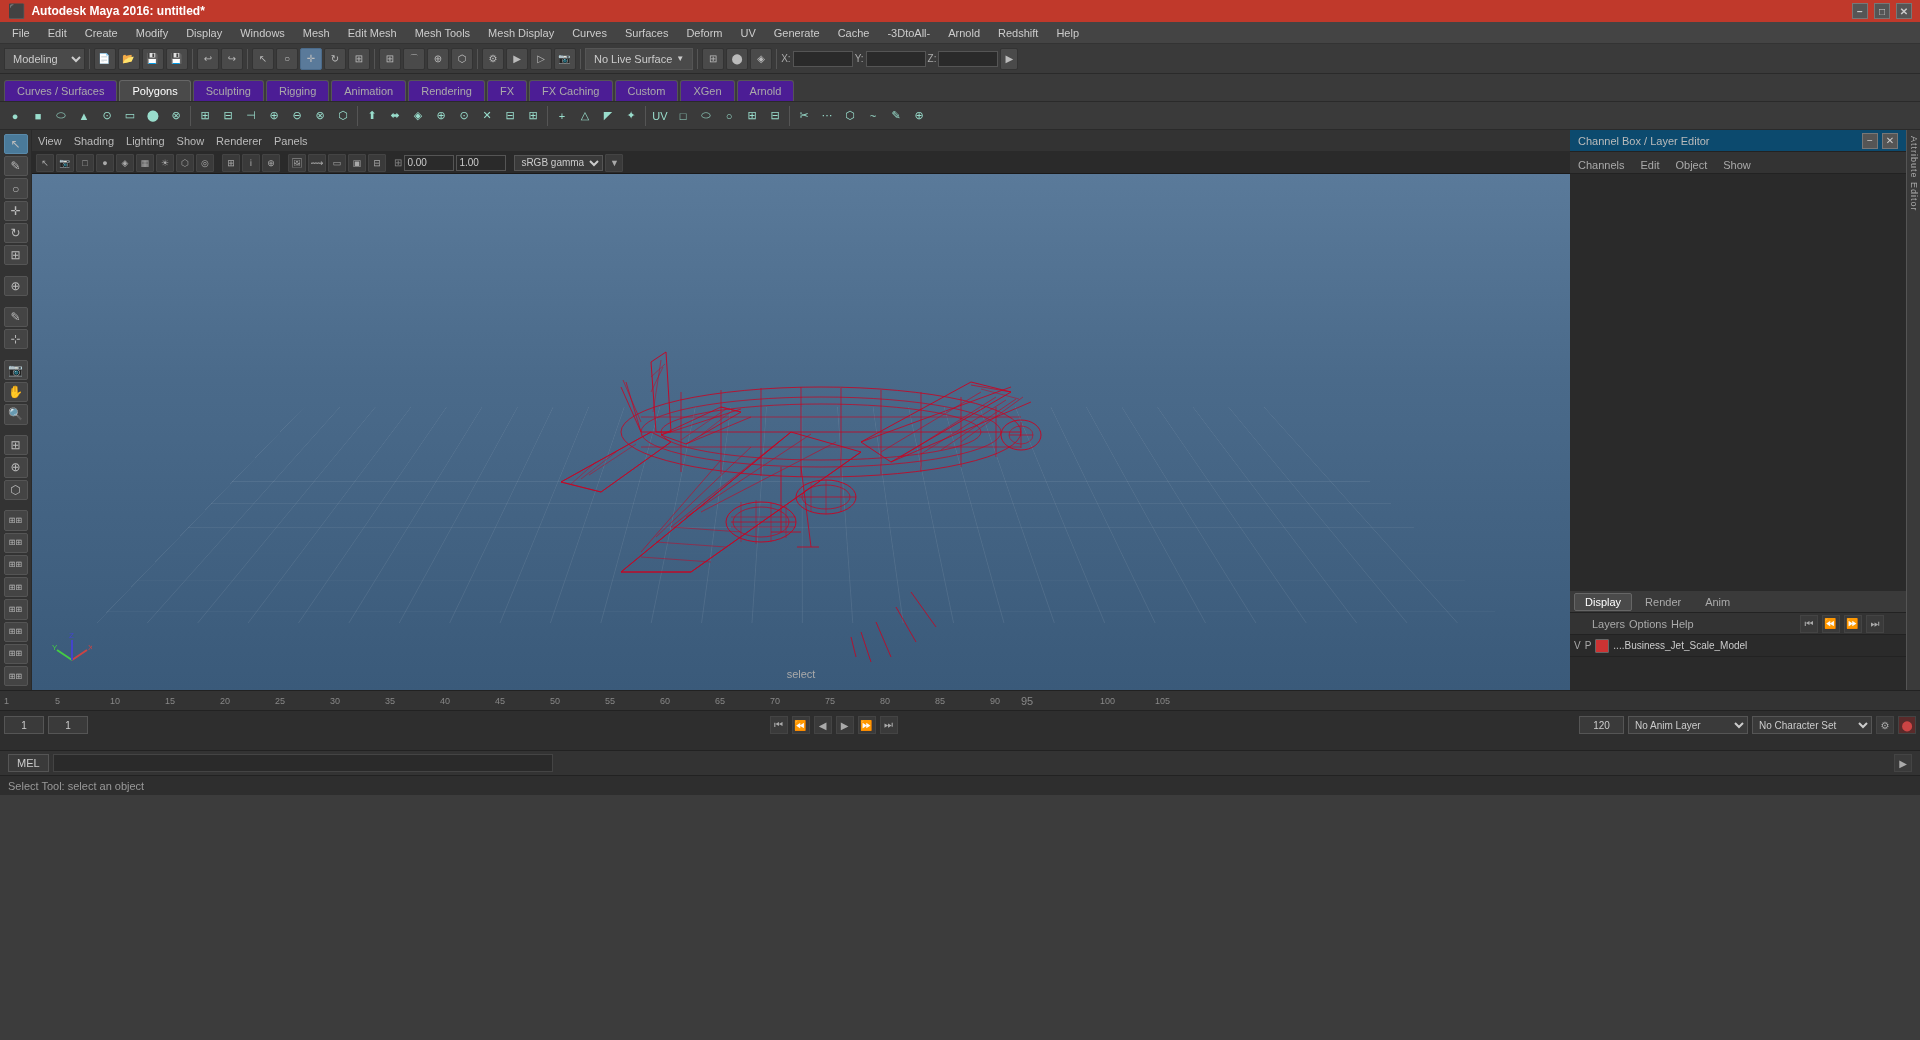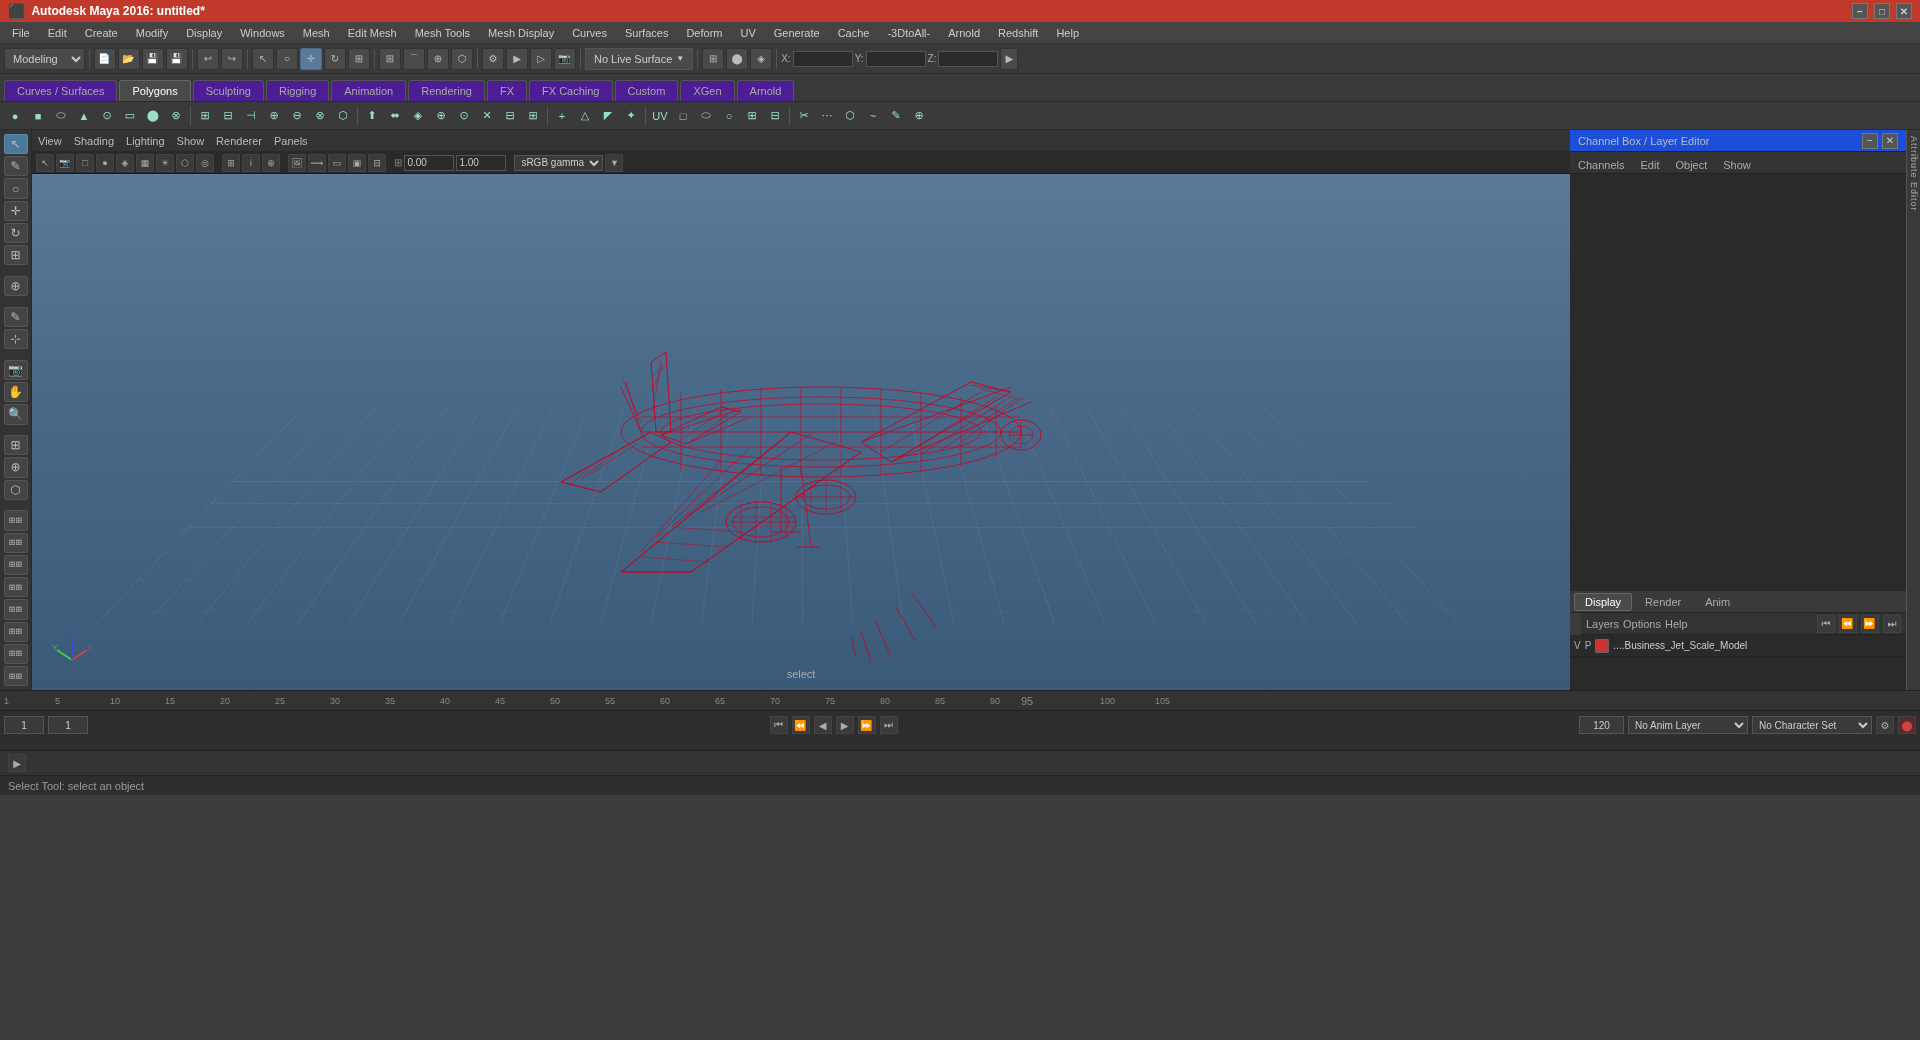--- a/index.html
+++ b/index.html
@@ -286,21 +286,21 @@
     
     .axes-indicator {
       position: absolute;
       bottom: 20px;
       left: 20px;
       width: 40px;
       height: 40px;
     }
     #channel-box-header {
       height: 22px;
-      background: #1d4ed8;
+      background: #0c4a6e;
       display: flex;
       align-items: center;
       justify-content: space-between;
       padding: 0 8px;
       border-bottom: 1px solid #222;
       font-size: 11px;
       color: #bbb;
     }
     #channel-box-tabs {
       height: 22px;
@@ -341,24 +341,23 @@
     .display-tab.active {
       background: #4a4a4a;
       color: #fff;
       border-color: #666;
     }
     #layer-toolbar {
       height: 22px;
       background: #333;
       display: flex;
       align-items: center;
-      padding: 0 5px;
+      padding: 0 22px;
       gap: 4px;
       border-bottom: 1px solid #222;
-      margin-left: 11px;
     }
     .layer-btn { color: #aaa; font-size: 11px; cursor: pointer; }
     #layers-content {
       height: 55px;
       background: #2a2a2a;
       display: flex;
       flex-direction: column;
     }
     .layer-row {
       height: 22px;
@@ -943,20 +942,24 @@
     </select>
     <select class="status-select" style="min-width:120px;">
       <option>No Character Set</option>
     </select>
     <div class="time-btn">⚙</div>
     <div class="time-btn" style="background:#5a2a2a;color:#cc4444;">⬤</div>
   </div>
 </div>
 
 <div id="status-bar">
+  <div id="status-left">
+    <span class="mel-indicator">MEL</span>
+    <input type="text" style="width: 500px; height: 18px; background: rgb(42, 42, 42); border: 1px solid rgb(68, 68, 68); color: rgb(170, 170, 170); font-size: 10px; padding: 0px 4px;" placeholder="">
+  </div>
   <div id="status-right">
     <div class="time-btn">▶</div>
   </div>
 </div>
 
 <div id="help-line">
   <span>Select Tool: select an object</span>
 </div>
 
 </body></html>

